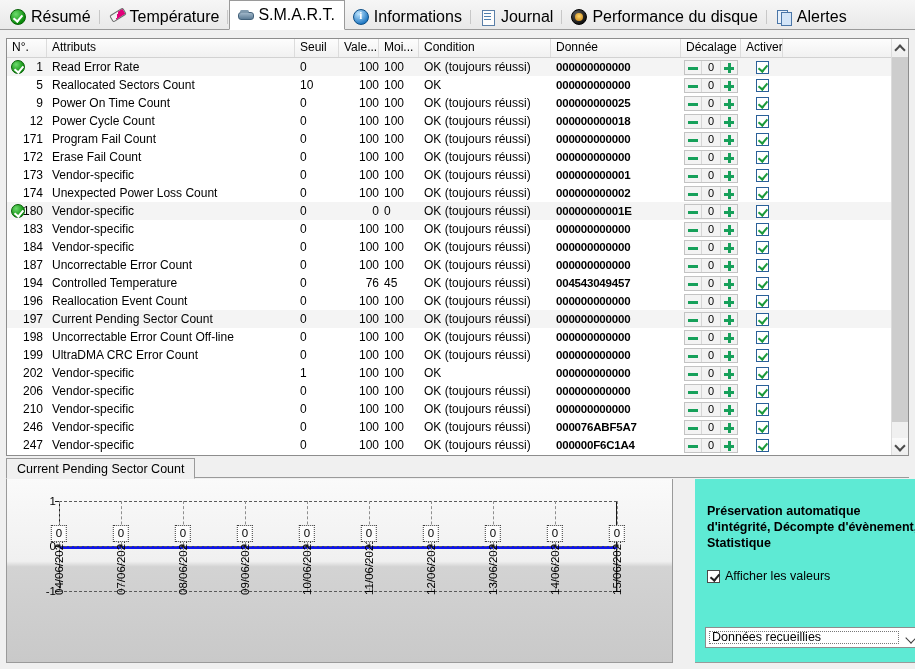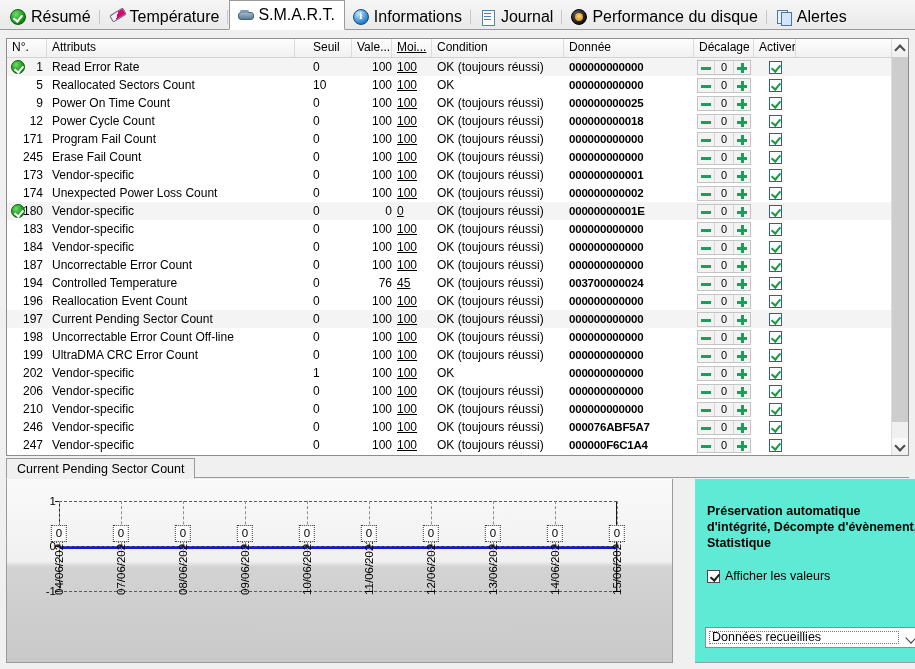--- a/index.html
+++ b/index.html
@@ -142,23 +142,23 @@
     border-bottom: 1px solid #d2d2d2;
     font-size: 12px;
   }
   #gridhead .hc {
     border-right: 1px solid #dcdcdc;
     padding: 1px 4px 0 5px;
     overflow: hidden; white-space: nowrap;
   }
   .c-no     { width: 40px; }
   .c-attr   { width: 248px; }
-  .c-seuil  { width: 44px; margin-left: 13px; }
+  .c-seuil  { width: 44px; }
   .c-val    { width: 40px; text-align: right; }
-  .c-moi    { width: 40px; text-decoration: underline; }
+  .c-moi    { width: 40px; }
   .c-cond   { width: 132px; }
   .c-data   { width: 130px; }
   .c-dec    { width: 60px; }
   .c-act    { width: 42px; }
 
   #gridbody { font-size: 12px; }
   .row {
     display: flex; height: 18px; align-items: center;
     white-space: nowrap;
   }
@@ -492,21 +492,21 @@
             <div class="sv">0</div>
             <div class="sb plus"></div>
           </div>
         </div>
         <div class="cell c-act">
           <div class="chk"></div>
         </div>
       </div>
       <div class="row">
         <div class="cell c-no">
-          <span>245</span>
+          <span>172</span>
         </div>
         <div class="cell c-attr">Erase Fail Count</div>
         <div class="cell c-seuil">0</div>
         <div class="cell c-val">100</div>
         <div class="cell c-moi">100</div>
         <div class="cell c-cond">OK (toujours réussi)</div>
         <div class="cell c-data">000000000000</div>
         <div class="cell c-dec">
           <div class="spin">
             <div class="sb minus"></div>
@@ -647,21 +647,21 @@
       </div>
       <div class="row">
         <div class="cell c-no">
           <span>194</span>
         </div>
         <div class="cell c-attr">Controlled Temperature</div>
         <div class="cell c-seuil">0</div>
         <div class="cell c-val">76</div>
         <div class="cell c-moi">45</div>
         <div class="cell c-cond">OK (toujours réussi)</div>
-        <div class="cell c-data">003700000024</div>
+        <div class="cell c-data">004543049457</div>
         <div class="cell c-dec">
           <div class="spin">
             <div class="sb minus"></div>
             <div class="sv">0</div>
             <div class="sb plus"></div>
           </div>
         </div>
         <div class="cell c-act">
           <div class="chk"></div>
         </div>

